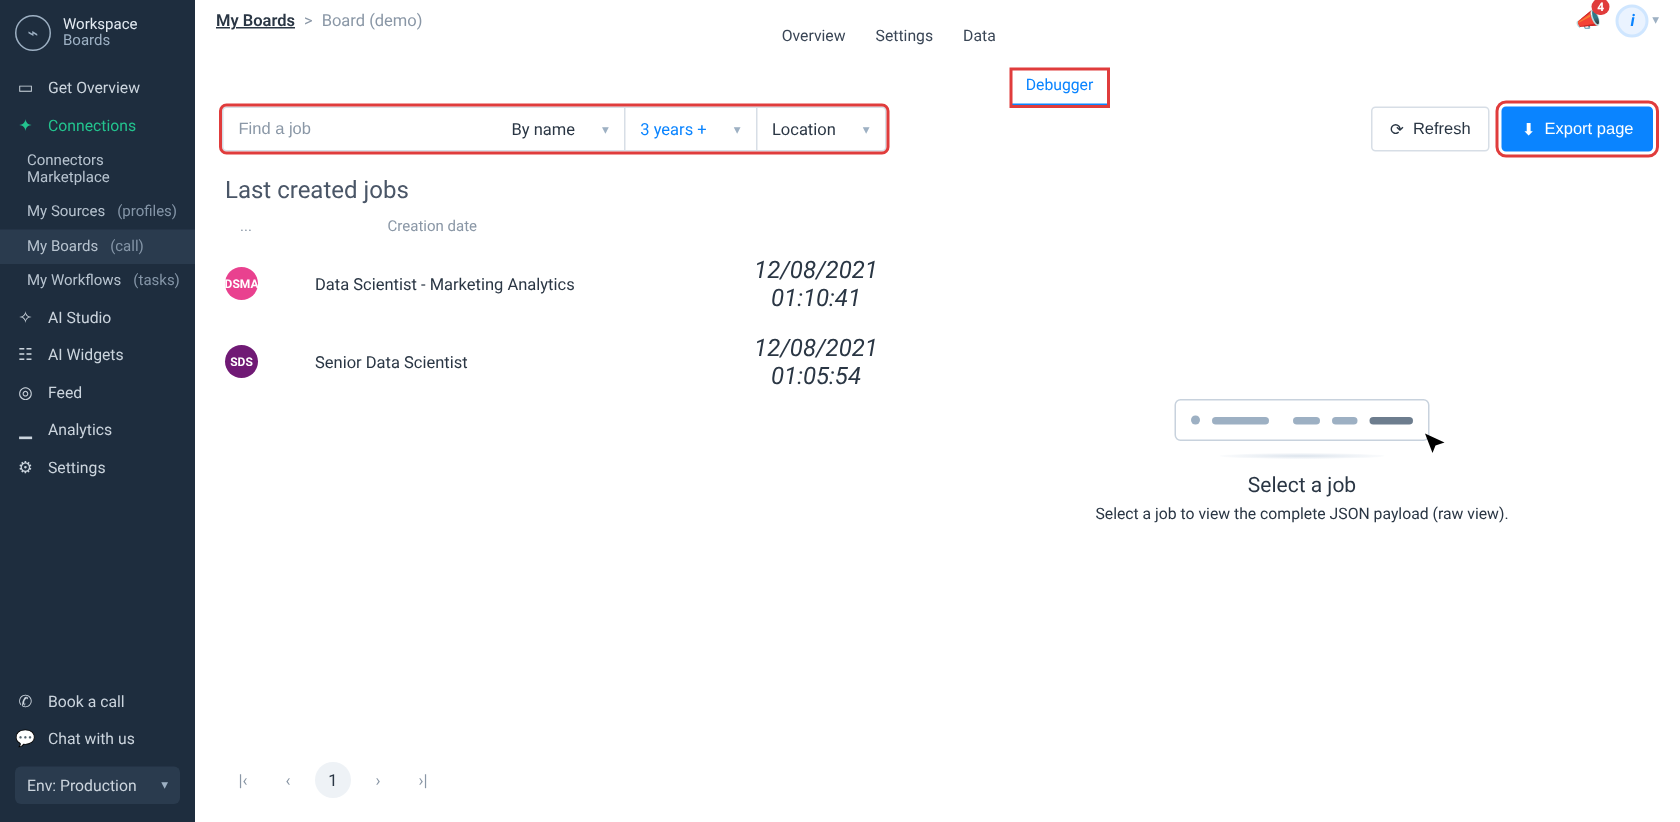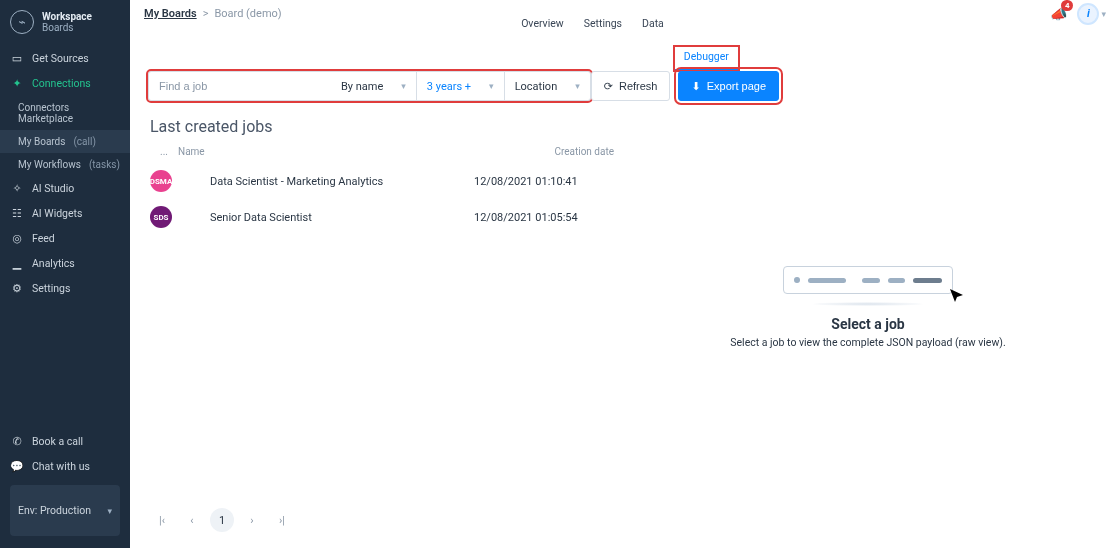--- a/index.html
+++ b/index.html
@@ -24,21 +24,21 @@
       padding: 10px 10px 12px 10px;
     }
     .ws-logo {
       width: 24px; height: 24px;
       border: 1.5px solid #9db0c3;
       border-radius: 50%;
       display: flex; align-items:center; justify-content:center;
       font-size: 12px; color:#9db0c3;
     }
     .ws-label { line-height: 1.1; }
-    .ws-label .l1 { font-size: 10px; font-weight: 700; color:#e4ebf2; }
+    .ws-label .l1 { font-size: 10px; font-weight: 400; color:#e4ebf2; }
     .ws-label .l2 { font-size: 10px; color:#9db0c3; }
 
     .nav { list-style: none; }
     .nav-item {
       display: flex; align-items: center; gap: 8px;
       padding: 6px 10px;
       color: #cbd4dd;
       cursor: pointer;
       font-size: 10.5px;
     }
@@ -49,21 +49,21 @@
     .nav-icon { width: 14px; display:flex; justify-content:center; font-size:11px; }
 
     .sidebar-bottom { margin-top: auto; padding: 6px 10px 12px 10px; }
     .bottom-item {
       display:flex; align-items:center; gap:8px;
       padding: 6px 0; color:#cbd4dd; font-size:10.5px; cursor:pointer;
     }
     .env-pill {
       margin-top: 6px;
       background:#2a3b4e; border-radius:4px;
-      padding: 19px 8px;
+      padding: 6px 8px;
       display:flex; align-items:center; justify-content:space-between;
       font-size:10.5px; color:#cbd4dd; cursor:pointer;
     }
 
     
     .main { flex: 1; display:flex; flex-direction:column; background:#fff; height:548px; }
 
     .topbar {
       height: 27px;
       display:flex; align-items:center; justify-content:space-between;
@@ -101,21 +101,21 @@
       color:#3a4656;
       cursor:pointer;
       border-bottom: 2px solid transparent;
     }
     .tab.active { color:#0a84ff; border-bottom-color:#0a84ff;margin-top:33px; }
     .tab-hl { outline: 2px solid #e03c3c; outline-offset: -1px; }
 
     .content { flex:1; padding: 14px 18px 10px 18px; display:flex; flex-direction:column; }
 
     .toolbar {
-      display:flex; align-items:center; justify-content:flex-start;
+      display:flex; align-items:center; justify-content:space-between;
       margin-bottom: 16px;
     }
     .filters {
       display:flex;
       border: 1px solid #d7dee6;
       border-radius: 3px;
       height: 30px;
       outline: 2px solid #e03c3c;
       outline-offset: 0px;
     }
@@ -169,21 +169,21 @@
       padding: 7px 2px; cursor:pointer;
     }
     .job-row + .job-row { }
     .job-badge {
       width: 22px; height:22px; border-radius:50%;
       display:flex; align-items:center; justify-content:center;
       color:#fff; font-size:8px; font-weight:700;
       margin-right: 10px;
     }
     .job-name { flex:1; font-size:11px; color:#2a3644;padding-left:28px; }
-    .job-date { width: 140px; text-align:left; font-size:11px; color:#2a3644; }
+    .job-date { width: 140px; text-align:center; font-size:16px; color:#2a3644;font-style:italic; }
 
     .placeholder {
       text-align:center;
     }
     .ph-ill {
       width: 170px; height: 44px; margin: 0 auto 6px auto; position:relative;
     }
     .ph-card {
       position:absolute; inset:0 0 auto 0; height:28px;
       border:1px solid #c8d2dd; border-radius:4px;
@@ -198,21 +198,21 @@
     .ph-cursor {
       position:absolute; right: 4px; top: 22px;
       width: 0; height: 0;
     }
     .ph-cursor svg { position:absolute; }
     .ph-shadow {
       position:absolute; left: 30px; right: 30px; bottom: 4px; height:4px;
       background: radial-gradient(ellipse at center, #dbe3ec 0%, #ffffff 80%);
       border-radius: 50%;
     }
-    .ph-title { font-size:14px; font-weight:700; margin-bottom:4px; color:#2a3644; }
+    .ph-title { font-size:14px; font-weight:400; margin-bottom:4px; color:#2a3644; }
     .ph-sub { font-size:10.5px; color:#2a3644; }
 
     .pager {
       display:flex; align-items:center; gap: 6px;
       padding: 10px 2px 6px 2px;
     }
     .pg {
       width:24px; height:24px; border-radius:50%;
       display:flex; align-items:center; justify-content:center;
       color:#8a97a6; cursor:pointer; font-size:11px;
@@ -227,29 +227,33 @@
     <div class="ws-logo">⌁</div>
     <div class="ws-label">
       <div class="l1">Workspace</div>
       <div class="l2">Boards</div>
     </div>
   </div>
 
   <ul class="nav">
     <li class="nav-item">
       <span class="nav-icon">▭</span>
-      <span>Get Sources</span>
+      <span>Get Overview</span>
     </li>
     <li class="nav-item accent">
       <span class="nav-icon">✦</span>
       <span>Connections</span>
     </li>
 
     <li class="nav-item sub">
       <span>Connectors Marketplace</span>
+    </li>
+    <li class="nav-item sub">
+      <span>My Sources</span>
+        <span class="paren"> (profiles)</span>
     </li>
     <li class="nav-item sub active">
       <span>My Boards</span>
         <span class="paren"> (call)</span>
     </li>
     <li class="nav-item sub">
       <span>My Workflows</span>
         <span class="paren"> (tasks)</span>
     </li>
 
@@ -350,21 +354,20 @@
         </button>
       </div>
     </div>
 
     <div class="panels">
 
       <section class="panel-left">
         <div class="jobs-title">Last created jobs</div>
         <div class="jobs-head">
           <div class="hc1">...</div>
-          <div class="hc2">Name</div>
           <div class="hc3">Creation date</div>
         </div>
         <div id="jobs-body">
             <div class="job-row">
               <div class="job-badge" style="background:#e9418f">DSMA</div>
               <div class="job-name">Data Scientist - Marketing Analytics</div>
               <div class="job-date">12/08/2021 01:10:41</div>
             </div>
             <div class="job-row">
               <div class="job-badge" style="background:#701a75">SDS</div>

